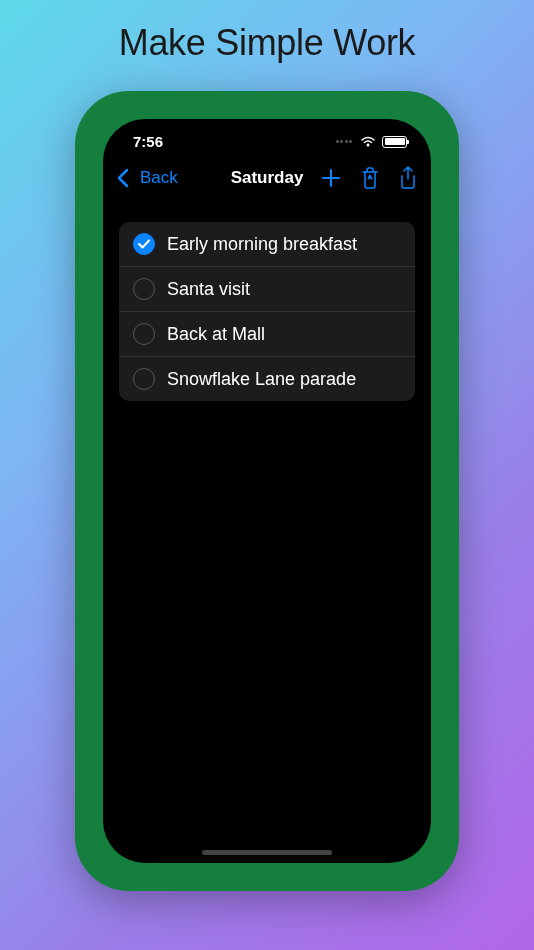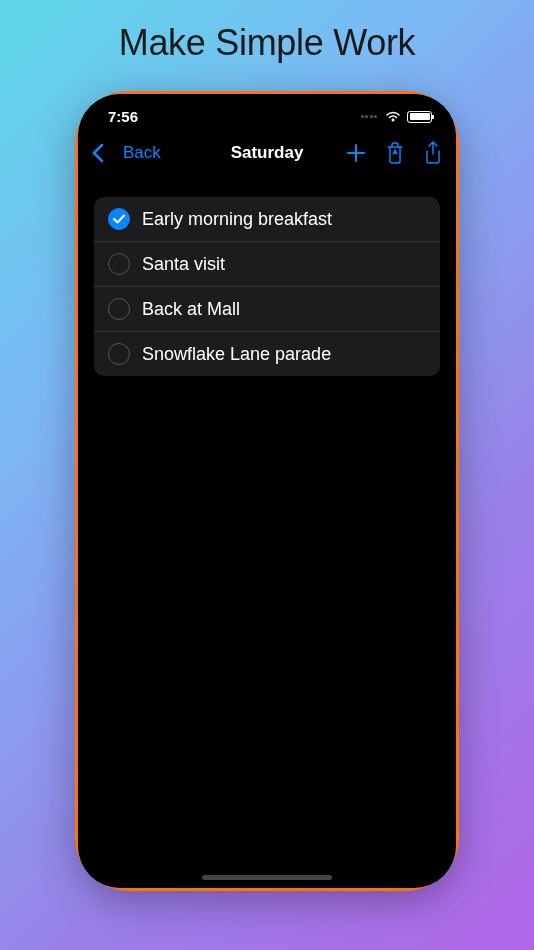--- a/index.html
+++ b/index.html
@@ -26,23 +26,23 @@
       font-weight: 400;
       margin-top: 22px;
       line-height: 1.15;
       letter-spacing: -0.3px;
     }
     
     .phone {
       margin-top: 28px;
       width: 384px;
       height: 800px;
-      background: #f97316;
+      background: #15803d;
       border-radius: 54px;
-      padding: 3px;
+      padding: 28px;
       position: relative;
       box-shadow: 0 10px 40px rgba(0,0,0,0.3);
     }
     
     .screen {
       width: 100%;
       height: 100%;
       background: #000;
       border-radius: 42px;
       overflow: hidden;
@@ -117,21 +117,21 @@
       align-items: center;
       padding: 10px 14px;
       position: relative;
     }
     
     .back-btn {
       display: flex;
       align-items: flex-end;
       color: #0a84ff;
       font-size: 17px;
-      gap: 19px;
+      gap: 11px;
     }
     
     .nav-title {
       position: absolute;
       left: 50%;
       transform: translateX(-50%);
       color: #fff;
       font-size: 17px;
       font-weight: 600;
     }

